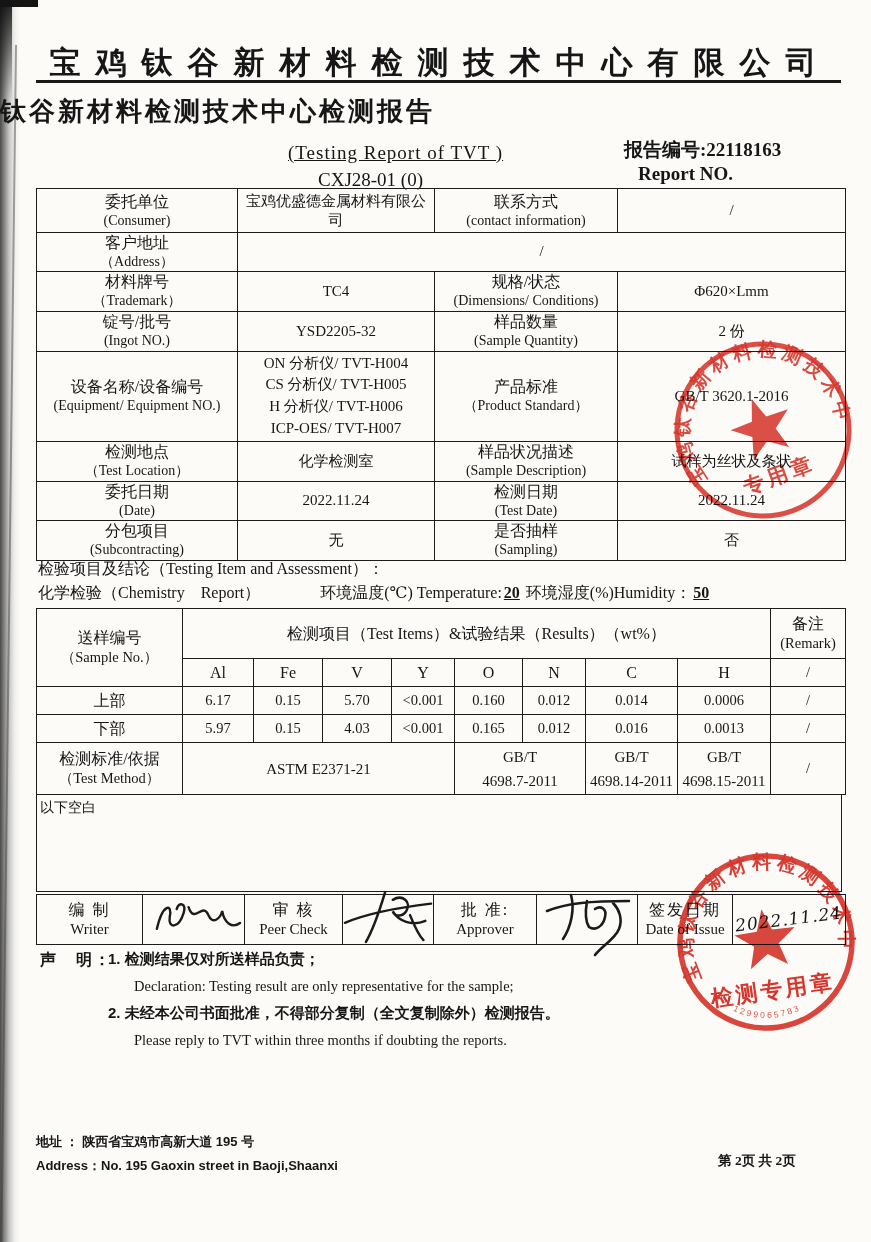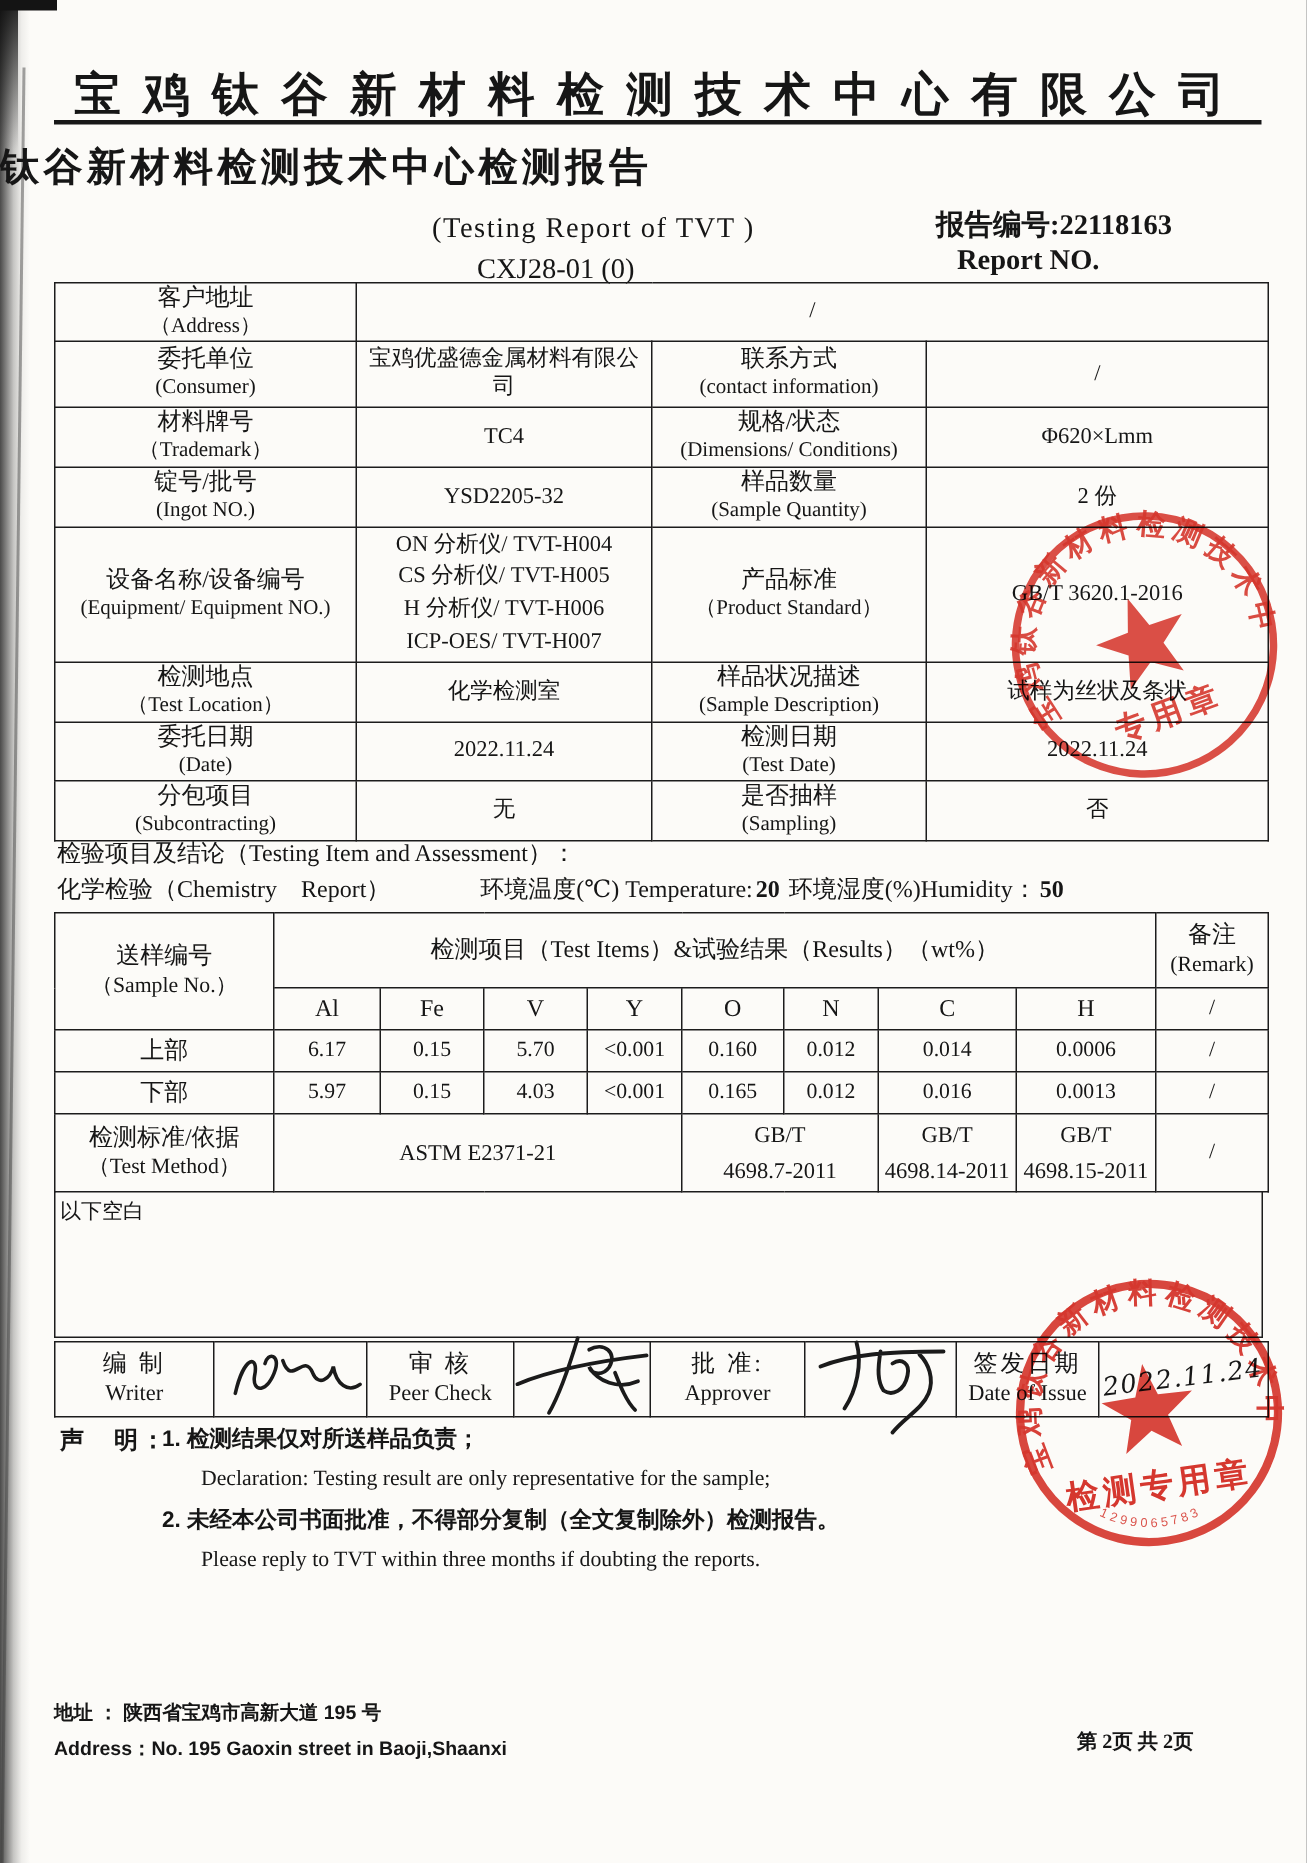--- a/index.html
+++ b/index.html
@@ -16,38 +16,38 @@
   .corner-smear{position:absolute;left:0;top:0;width:12px;height:100px;background:linear-gradient(to bottom,rgba(10,10,10,.9),transparent);}
 
   
   .company-title{position:absolute;left:30px;right:20px;top:42px;margin:0;text-align:center;
     font-family:"Liberation Sans","DejaVu Sans",sans-serif;font-weight:bold;
     font-size:31px;letter-spacing:15px;white-space:nowrap;}
   .title-underline{position:absolute;left:36px;right:30px;top:80px;height:3px;background:#181818;}
   .report-title{position:absolute;left:0;right:40px;top:94px;margin:0;text-align:left;
     font-family:"Liberation Sans","DejaVu Sans",sans-serif;font-weight:600;
     font-size:26px;letter-spacing:3px;}
-  .sub-en{position:absolute;left:288px;top:142px;font-size:19px;letter-spacing:1px;}
+  .sub-en{position:absolute;left:288px;top:142px;font-size:19px;letter-spacing:1px;text-decoration:underline;}
   .doc-code{position:absolute;left:318px;top:169px;font-size:19px;}
   .report-no{position:absolute;left:624px;top:137px;font-size:19px;font-weight:bold;}
   .report-no-en{position:absolute;left:638px;top:163px;font-size:19px;font-weight:bold;}
 
   
   table{border-collapse:collapse;table-layout:fixed;}
   td{border:1.5px solid #1c1c1c;text-align:center;vertical-align:middle;padding:0 2px;line-height:1.25;}
   .info-table{position:absolute;left:36px;top:188px;width:809px;}
   .info-table .cn{font-size:16px;}
   .info-table .en{font-size:14px;}
   .info-table .val{font-size:15px;}
   .equip-line{font-size:15px;line-height:1.45;}
 
   .assess-1{position:absolute;left:38px;top:559px;font-size:16px;}
   .assess-2{position:absolute;left:38px;top:583px;font-size:16px;}
   .assess-2 .gap{display:inline-block;width:56px;}
-  .uval{font-weight:bold;padding:0 2px;}
+  .uval{text-decoration:underline;font-weight:bold;padding:0 2px;}
 
   .results-table{position:absolute;left:36px;top:608px;width:809px;}
   .results-table .cn{font-size:16px;}
   .results-table .en{font-size:14.5px;}
   .results-table .elem{font-size:16px;}
   .results-table .num{font-size:14.5px;}
   .results-table .m2{font-size:15px;line-height:1.6;}
 
   .blank-box{position:absolute;left:36px;top:794px;width:806px;height:98px;
     border:1.5px solid #1c1c1c;border-top:none;font-size:14px;text-align:left;
@@ -96,38 +96,38 @@
   <div class="report-no-en">Report NO.</div>
 
   <table class="info-table">
     <colgroup>
         <col style="width:201px">
         <col style="width:197px">
         <col style="width:183px">
         <col style="width:228px">
       </colgroup>
     <tbody>
-        <tr style="height:36px">
+        <tr style="height:44px">
+      <td>
+            <div class="cn">委托单位</div>
+            <div class="en">(Consumer)</div>
+          </td>
+      <td class="val">宝鸡优盛德金属材料有限公司</td>
+      <td>
+            <div class="cn">联系方式</div>
+            <div class="en">(contact information)</div>
+          </td>
+      <td class="val">/</td>
+    </tr>
+    <tr style="height:36px">
       <td>
             <div class="cn">客户地址</div>
             <div class="en">（Address）</div>
           </td>
       <td class="val" colspan="3">/</td>
-    </tr>
-    <tr style="height:44px">
-      <td>
-            <div class="cn">委托单位</div>
-            <div class="en">(Consumer)</div>
-          </td>
-      <td class="val">宝鸡优盛德金属材料有限公司</td>
-      <td>
-            <div class="cn">联系方式</div>
-            <div class="en">(contact information)</div>
-          </td>
-      <td class="val">/</td>
     </tr>
     <tr style="height:40px">
       <td>
             <div class="cn">材料牌号</div>
             <div class="en">（Trademark）</div>
           </td>
       <td class="val">TC4</td>
       <td>
             <div class="cn">规格/状态</div>
             <div class="en">(Dimensions/ Conditions)</div>

